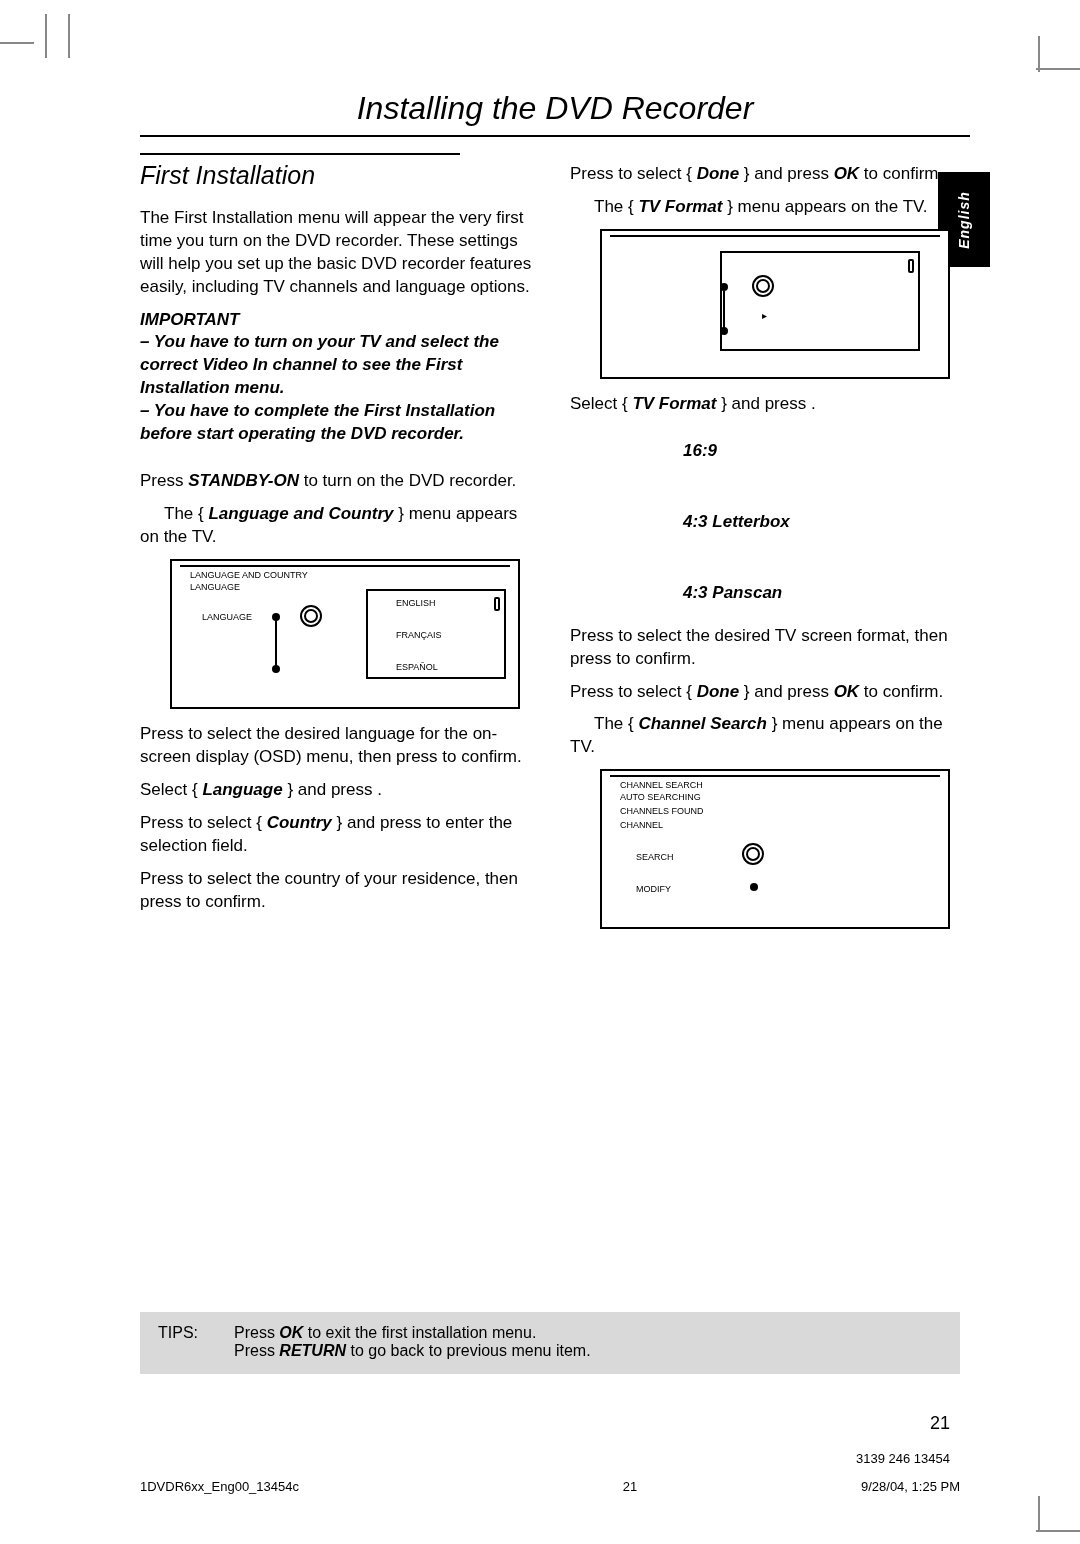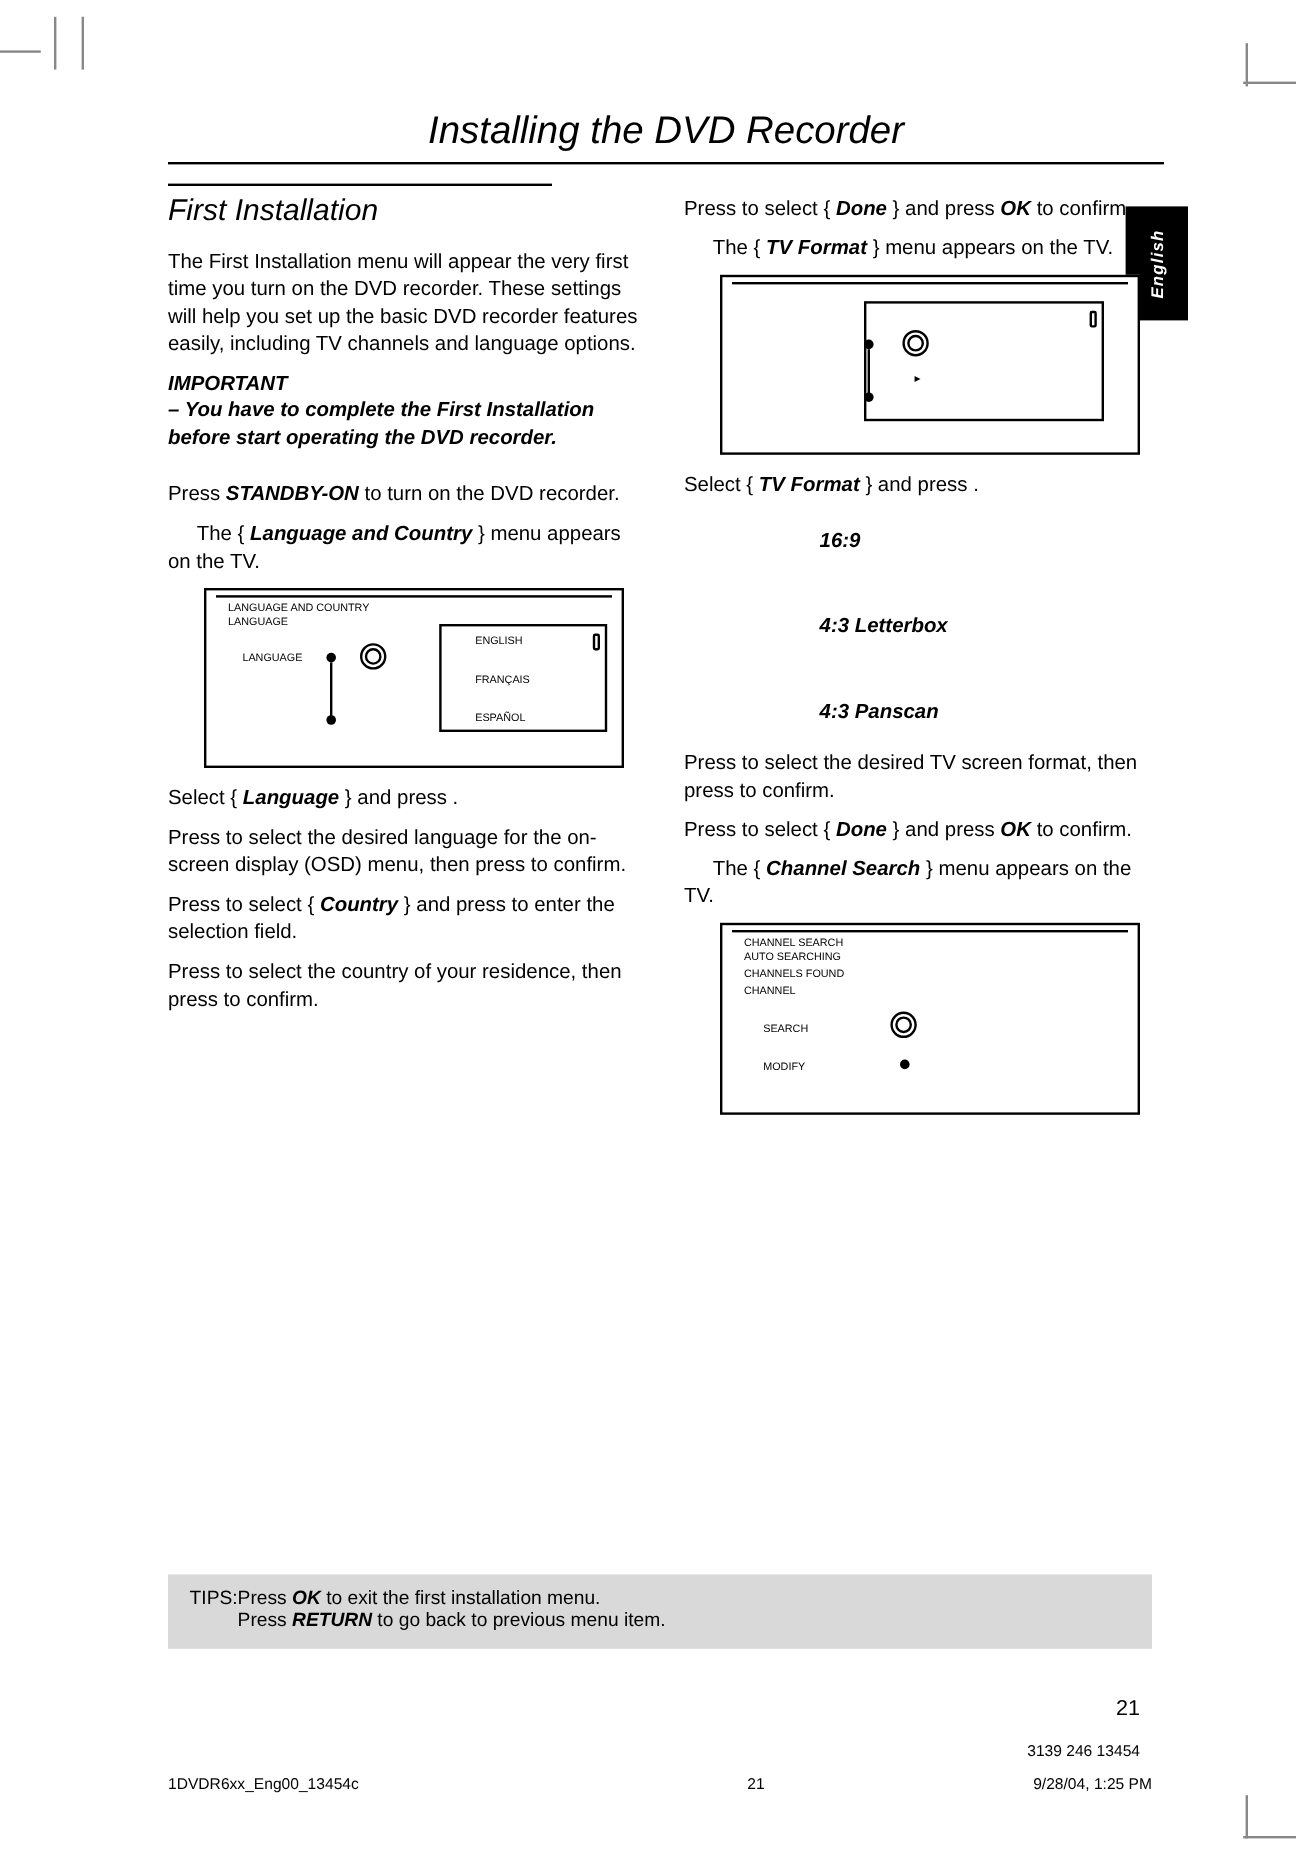--- a/index.html
+++ b/index.html
@@ -56,21 +56,21 @@
   .diagram .panel { position: absolute; right: 12px; top: 28px; width: 140px; height: 90px; border: 2px solid #000; }
   .diagram .handle { position: absolute; right:4px; top:6px; width:6px; height:14px; border:2px solid #000; border-radius:2px; }
   .diagram .knob { position:absolute; width:22px; height:22px; border:2px solid #000; border-radius:50%; background:#fff; display:flex; align-items:center; justify-content:center; font-size:11px; }
   .diagram .knob:before { content:""; width:10px; height:10px; border:2px solid #000; border-radius:50%; }
   .diagram .dot { position:absolute; width:8px; height:8px; background:#000; border-radius:50%; }
   .diagram .wire { position:absolute; width:2px; background:#000; }
   .diagram .txt { position:absolute; font-size:10px; font-family:Arial; }
   .fmt-label { font-style: italic; font-weight: bold; margin-left: 113px; margin-bottom: 20px; font-size: 17px; }
   .tips-bar {
     background: #d9d9d9; padding: 12px 18px 14px 18px;
-    font-size: 16px; display: flex; position: absolute;
+    font-size: 16px; display: flex; gap: 36px; position: absolute;
     left: 140px; right: 120px; bottom: 170px;
   }
   .tips-label { font-size: 16px; }
   .page-num { position: absolute; right: 130px; bottom: 110px; font-size: 18px; }
   .footer { position: absolute; left: 140px; right: 120px; bottom: 50px; font-size: 13px; display: flex; justify-content: space-between; }
   .footer .c { margin-left: 100px; }
   .partno { position:absolute; right:130px; bottom:78px; font-size:13px; }
 </style>
 </head>
 <body>
@@ -93,20 +93,21 @@
     </div>
 
   <div class="cols">
 
     <div class="col">
       <hr class="subrule" style="width:320px">
       <div class="section-h">First Installation</div>
       <p>The First Installation menu will appear the very first time you turn on the DVD recorder. These settings will help you set up the basic DVD recorder features easily, including TV channels and language options.</p>
 
       <div class="imp-h">IMPORTANT</div>
+      <div class="imp-body">– You have to turn on your TV and select the correct Video In channel to see the First Installation menu.</div>
       <div class="imp-body">– You have to complete the First Installation before start operating the DVD recorder.</div>
 
       <div class="spacer"></div>
 
       <p class="step">
         <span>Press </span><span class="ib">STANDBY-ON</span><span> to turn on the DVD recorder.</span>
       </p>
       <p style="text-indent:24px">
         <span>The { </span><span class="ib">Language and Country</span><span> } menu appears on the TV.</span>
       </p>
@@ -121,24 +122,24 @@
           <div class="txt" style="left:28px; top:6px; font-size:9px;">ENGLISH</div>
           <div class="txt" style="left:28px; top:22px; font-size:9px;margin-top:48px;">ESPAÑOL</div>
           <div class="txt" style="left:28px; top:38px; font-size:9px;">FRANÇAIS</div>
         </div>
         <div class="knob" style="left:128px; top:44px"></div>
         <div class="dot" style="left:100px; top:52px"></div>
         <div class="wire" style="left:103px; top:60px; height:48px;"></div>
         <div class="dot" style="left:100px; top:104px"></div>
       </div>
 
+      <p class="step">Press  to select the desired language for the on-screen display (OSD) menu, then press  to confirm.</p>
       <p class="step">
         <span>Select { </span><span class="ib">Language</span><span> } and press  .</span>
       </p>
-      <p class="step">Press  to select the desired language for the on-screen display (OSD) menu, then press  to confirm.</p>
       <p class="step">
         <span>Press  to select { </span><span class="ib">Country</span><span> } and press  to enter the selection field.</span>
       </p>
       <p class="step">Press  to select the country of your residence, then press  to confirm.</p>
     </div>
 
     <div class="col">
       <p class="step">
         <span>Press  to select { </span><span class="ib">Done</span><span> } and press </span><span class="ib">OK</span><span> to confirm.</span>
       </p>

